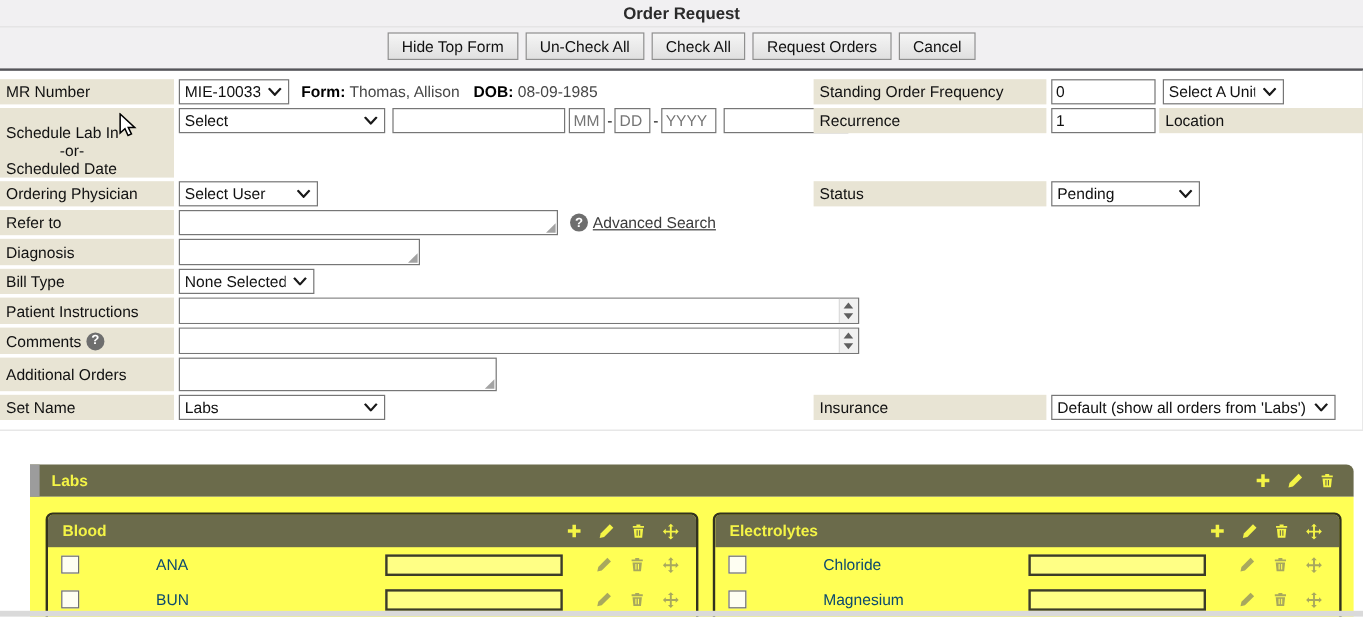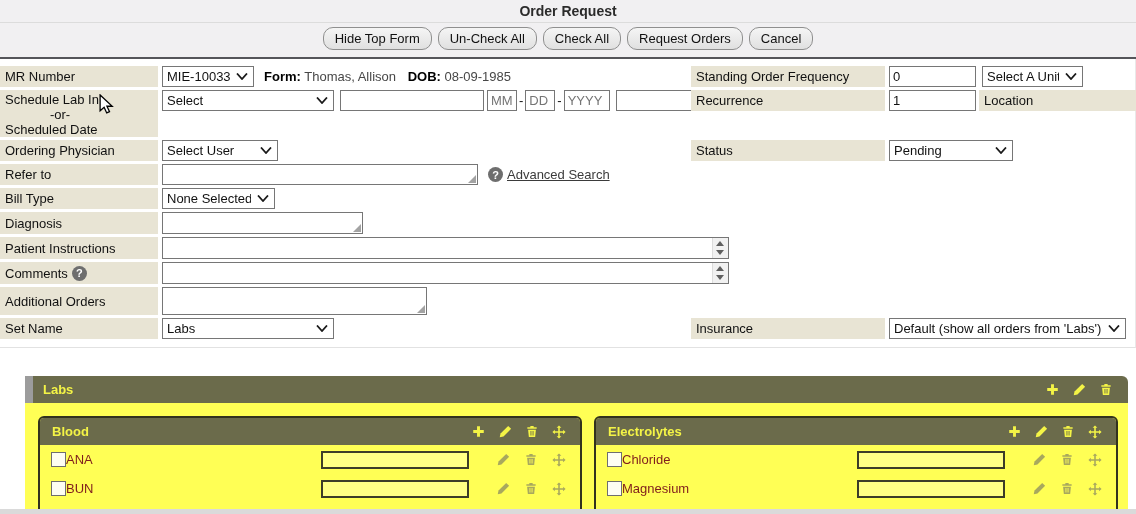--- a/index.html
+++ b/index.html
@@ -3,35 +3,35 @@
 <meta charset="utf-8">
 <style>
   html,body{margin:0;padding:0}
   body{width:1136px;height:514px;overflow:hidden;position:relative;background:#fff;
        font-family:"Liberation Sans",sans-serif;font-size:13px;color:#111}
   
   .titlebar{background:#f1f0f2;text-align:center;font-weight:bold;font-size:14px;
             padding:3px 0;border-bottom:1px solid #dcdcdc;color:#2b2b2b}
   .toolbar{background:#f1f0f2;text-align:center;padding:4px 0 7px;border-bottom:2px solid #55555a}
   .tbtn{font-family:inherit;font-size:13px;color:#111;background:linear-gradient(#f5f5f5,#e0e0e0);
-        border:1px solid #8f8f8f;border-radius:10px;padding:3px 11px;margin:0 3px;cursor:default}
+        border:1px solid #8f8f8f;border-radius:0;padding:3px 11px;margin:0 3px;cursor:default}
   
   .form-section{padding:7px 0 8px;border-bottom:1px solid #e2e2e2;border-right:1px solid #e9e9e9;
                 box-sizing:border-box}
   .frow{display:flex;align-items:stretch;margin-bottom:3px}
-  .fl{width:158px;flex:none}
+  .fl{width:145px;flex:none}
   .lbl{background:var(--label-bg,#e8e4d4);display:flex;align-items:center;gap:4px;
        padding:0 4px 0 5px;min-height:21px;box-sizing:border-box}
   .ff{margin-left:4px;display:flex;align-items:center;flex:1;min-width:0}
   .ffx{margin-left:4px;display:flex;align-items:center;flex:none;width:529px}
   .rl{width:194px;flex:none}
   .rf{margin-left:4px;display:flex;align-items:center;flex:1}
   .stack{display:flex;gap:3px}
   .subrow{display:flex;align-items:center;height:21px}
-  .schedule-lbl{display:block;padding-top:2px;line-height:15px}
+  .schedule-lbl{display:block;padding-top:13px;line-height:15px}
   .or-line{display:block;width:110px;text-align:center}
   .tin{border:1px solid #767676;height:21px;box-sizing:border-box;padding:1px 3px;font:inherit;
        background:#fff;color:#111}
   .sel{border:1px solid #767676;height:21px;box-sizing:border-box;background:#fff;
        display:inline-flex;align-items:center;padding:0 4px;gap:5px;white-space:nowrap}
   .sel-t{flex:1;overflow:hidden}
   .scrollbox{border:1px solid #767676;height:22px;box-sizing:border-box;background:#fff;display:flex}
   .scrollbox input{border:0;flex:1;font:inherit;padding:1px 3px;min-width:0;outline:none}
   .vscroll{width:15px;background:#f1f1f1;border-left:1px solid #dcdcdc;position:relative;flex:none}
   .vscroll::before{content:"";position:absolute;top:3px;left:3px;border-left:4px solid transparent;
@@ -60,21 +60,21 @@
   .group{border:2px solid #32321e;border-radius:6px;background:var(--panel-body,#ffff55);overflow:hidden}
   .group:nth-child(1){width:540px}
   .group:nth-child(2){width:520px}
   .group-header{height:27px;background:var(--panel-header,#6b6b4b);display:flex;align-items:center;
        padding:0 14px 0 12px}
   .g-title{color:var(--panel-accent,#f4f446);font-weight:bold}
   .g-icons{margin-left:auto;display:flex;gap:13px;color:var(--panel-accent,#f4f446)}
   .group-row{height:29px;display:flex;align-items:center;padding:0 14px 0 11px}
   .cb{appearance:none;-webkit-appearance:none;width:15px;height:15px;border:1px solid #6f6f6f;
        background:#fefef2;margin:0;flex:none}
-  .row-label{color:#7f1d1d}
+  .row-label{margin-left:64px;color:#0c4a6e}
   .row-input{margin-left:auto;margin-right:27px;width:148px;height:18px;box-sizing:border-box;
        border:2px solid #3c3c28;background:var(--row-input-bg,#ffff85);font:inherit;padding:0 3px}
   .r-icons{display:flex;gap:14px;color:#a8a85e}
   .bottom-strip{position:absolute;left:0;right:0;bottom:0;height:5px;background:#dadada;z-index:40}
   .cursor{position:absolute;left:98px;top:94px;z-index:50;pointer-events:none}
 </style>
 </head>
 <body>
 
 <div class="titlebar">Order Request</div>
@@ -213,37 +213,37 @@
   <div class="frow">
     <div class="fl lbl">Refer to</div>
     <div class="ff">
       <span class="tin rz" style="width:316px;display:inline-block"></span>
       <span class="help" style="margin-left:10px">?</span>
       <span class="alink" style="margin-left:4px">Advanced Search</span>
     </div>
   </div>
 
   <div class="frow">
+    <div class="fl lbl">Diagnosis</div>
+    <div class="ff">
+      <span class="tin rz" style="width:201px;height:22px;display:inline-block"></span>
+    </div>
+  </div>
+
+  <div class="frow">
     <div class="fl lbl">Bill Type</div>
     <div class="ff">
       <span class="sel" style="width:113px">
         <span class="sel-t">None Selected</span>
         <span class="icon">
             <svg width="12" height="7" viewBox="0 0 12 7">
               <path d="M1 0.5 L6 6 L11 0.5" fill="none" stroke="#1a1a1a" stroke-width="1.8"></path>
             </svg>
           </span>
       </span>
-    </div>
-  </div>
-
-  <div class="frow">
-    <div class="fl lbl">Diagnosis</div>
-    <div class="ff">
-      <span class="tin rz" style="width:201px;height:22px;display:inline-block"></span>
     </div>
   </div>
 
   <div class="frow">
     <div class="fl lbl">Patient Instructions</div>
     <div class="ff">
       <span class="scrollbox" style="width:567px">
         <input style="">
         <span class="vscroll"></span>
       </span>

